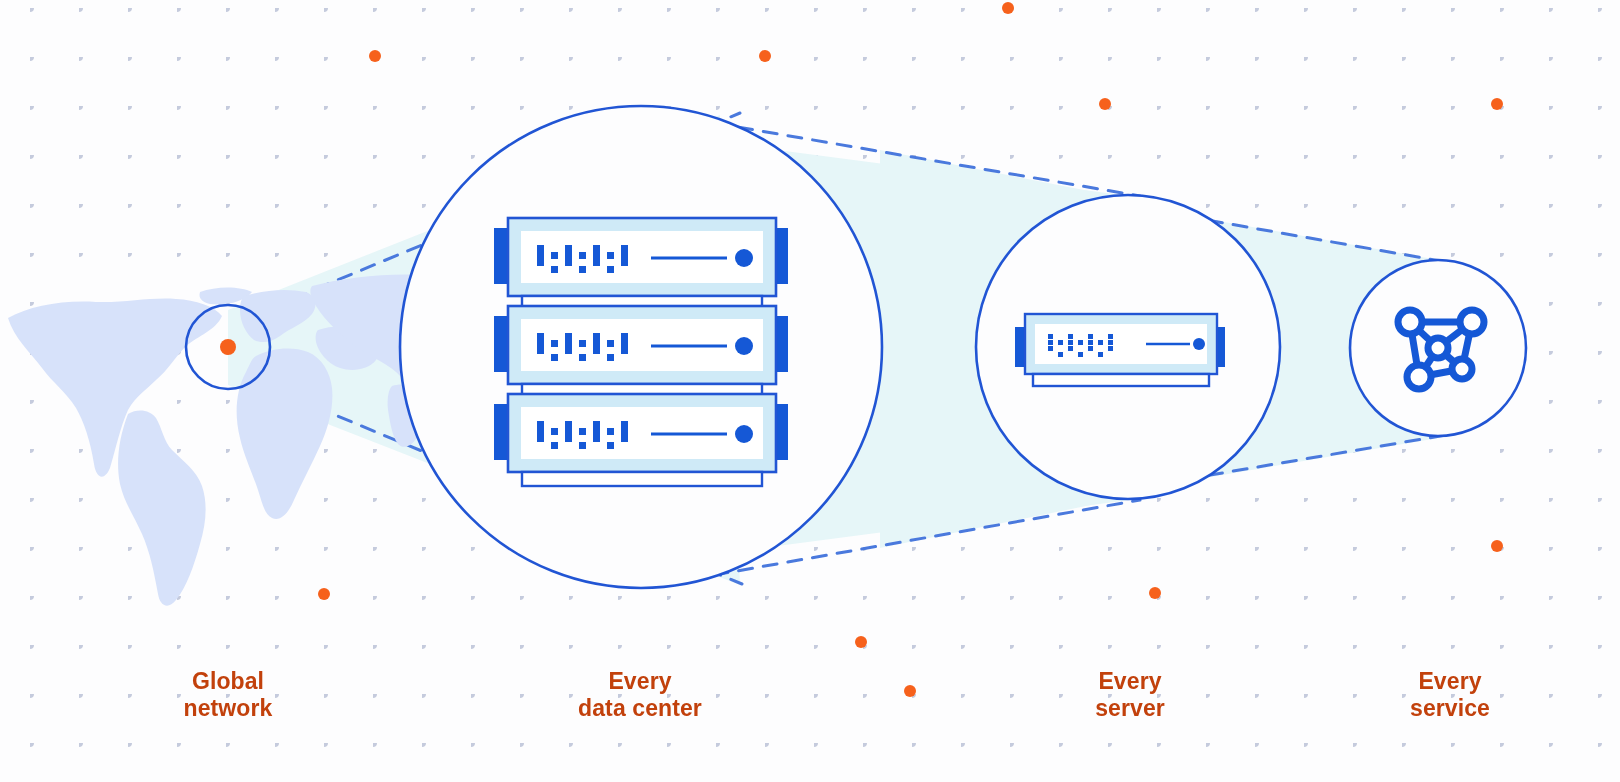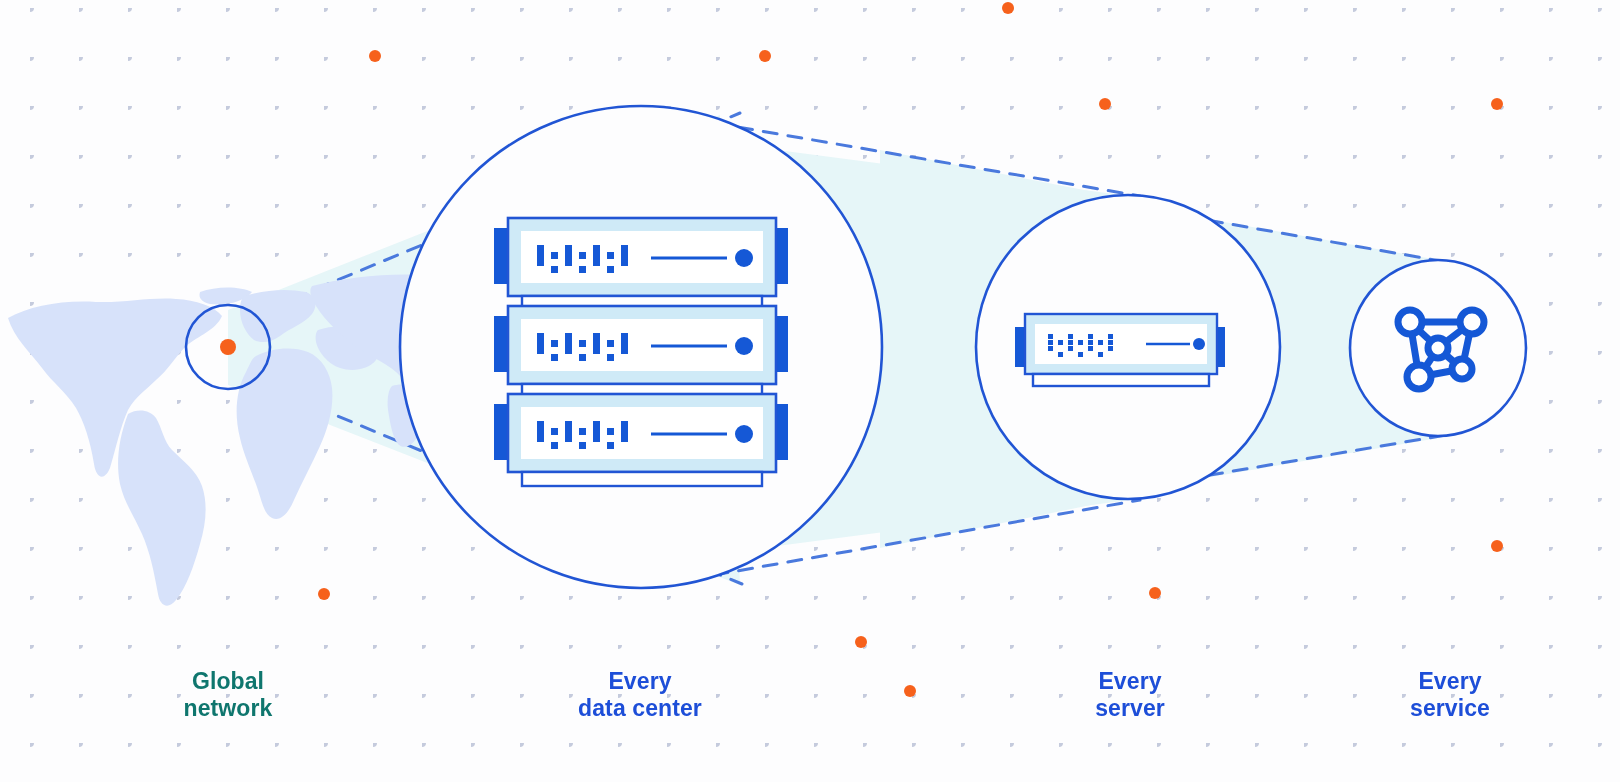--- a/index.html
+++ b/index.html
@@ -38,25 +38,25 @@
     pointer-events: none;
   }
 
   .label {
     position: absolute;
     text-align: center;
     font-size: 23px;
     line-height: 27px;
     font-weight: 600;
     letter-spacing: 0.1px;
-    color: #1d4ed8;
+    color: #c2410c;
     white-space: pre-line;
   }
 
-  .label.accent { color: #0f766e; }
+  .label.accent { color: #c2410c; }
 
   .label-global      { left: 128px;  width: 200px; top: 8px; }
   .label-datacenter  { left: 540px;  width: 200px; top: 8px; }
   .label-server      { left: 1030px; width: 200px; top: 8px; }
   .label-service     { left: 1350px; width: 200px; top: 8px; }
 </style>
 </head>
 <body>
 
 <div id="stage">

